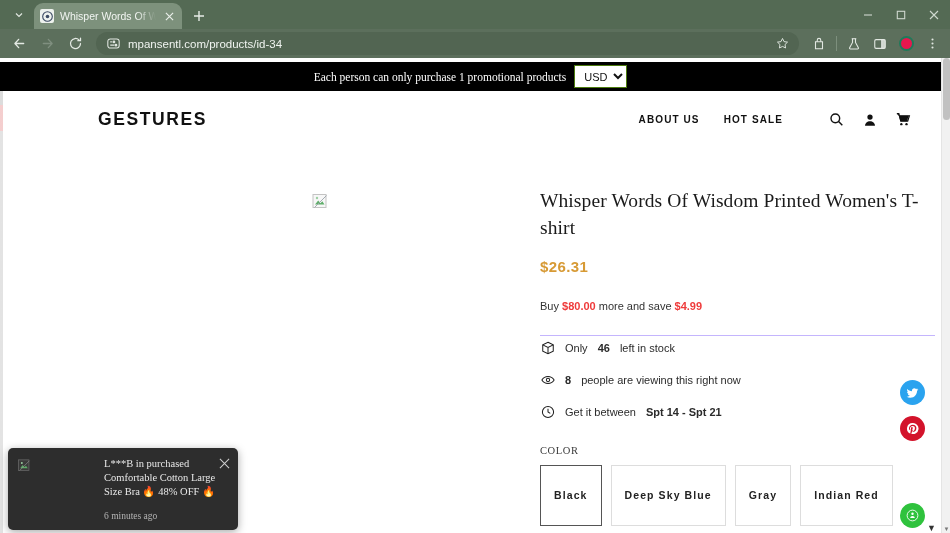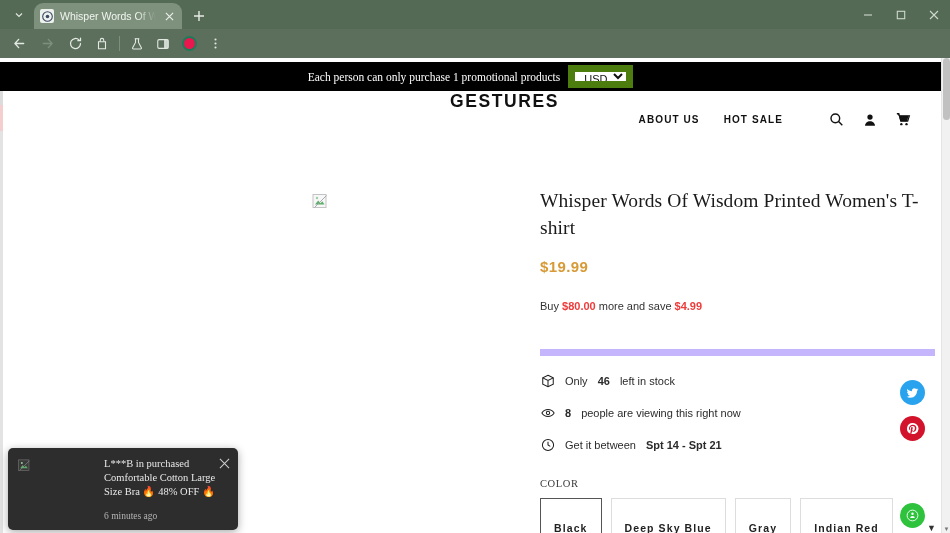--- a/index.html
+++ b/index.html
@@ -80,29 +80,29 @@
     background: #fff; overflow: hidden;
   }
 
   
   .announce {
     height: 29px; background: #000; color: #fff;
     display: flex; align-items: center; justify-content: center; gap: 8px;
     font-family: "Liberation Serif", serif; font-size: 11.5px;
   }
   .currency-select {
-    background: #fff; color: #111; border: 7px solid #4d7c0f;
+    background: #fff; color: #111; border: 1px solid #4d7c0f;
     font-size: 11px; height: 23px; padding: 0 2px 0 5px;
     font-family: "Liberation Sans", sans-serif;
   }
 
   
   .site-header {
     height: 57px; display: flex; align-items: center;
-    padding: 0 30px 0 98px; background: #fff; flex-direction: column;
+    padding: 0 30px 0 98px; background: #fff;
   }
   .logo {
     font-size: 17.5px; letter-spacing: 1.6px; font-weight: 700; color: #111;
   }
   .nav { margin-left: auto; display: flex; align-items: center; gap: 24px; }
   .nav-link { font-size: 10px; letter-spacing: 1.1px; color: #111; font-weight: 600; }
   .nav-icons { display: flex; align-items: center; gap: 19px; margin-left: 22px; }
   .nav-icon { color: #111; display: flex; align-items: center; }
 
   
@@ -120,21 +120,21 @@
     font-family: "Liberation Serif", serif; font-size: 19.5px;
     color: #1a1a1a; line-height: 1.37; font-weight: 400; letter-spacing: .1px;
   }
   .price {
     margin-top: 17px; font-size: 15px; font-weight: 700; color: #d79a35;
     letter-spacing: .4px;
   }
   .upsell { margin-top: 25px; font-size: 11px; color: #333; }
   .upsell .hl { color: #ef3b3b; font-weight: 600; }
 
-  .info-block { margin-top: 37px; border-top: 7px solid #c4b5fd; padding-top: 13px; }
+  .info-block { margin-top: 23px; border-top: 1px solid #c4b5fd; }
   .info-row { display: flex; align-items: center; gap: 10px; font-size: 11px;
               color: #2b2b2b; height: 23px; }
   .info-row + .info-row { margin-top: 9px; }
   .info-row .ico { width: 15px; height: 15px; color: #1c1c1c; flex: none;
                    display:flex; align-items:center; justify-content:center; }
   .info-row b { font-weight: 700; }
 
   .opt-group { margin-top: 22px; }
   .opt-label {
     font-family: "Liberation Serif", serif; font-size: 10.5px;
@@ -261,20 +261,36 @@
         <path d="M4 9h10M10 4l4.5 5L10 14"></path>
       </svg>
     </div>
     <div class="nav-btn">
       <svg width="15" height="15" viewBox="0 0 18 18" fill="none" stroke="currentColor" stroke-width="1.5" stroke-linecap="round">
         <path d="M15 9a6 6 0 1 1-1.8-4.3"></path>
           <path d="M15 2.4V5.6h-3.2"></path>
       </svg>
     </div>
 
+    <div class="omnibox">
+      <span class="tb-icon" style="width:14px;height:14px">
+        <svg width="13" height="13" viewBox="0 0 16 16" fill="none" stroke="currentColor" stroke-width="1.3">
+          <rect x="1" y="2.5" width="14" height="11" rx="3"></rect>
+          <path d="M4 6h2M4 10h5"></path>
+            <circle cx="8.5" cy="6" r="1.1" fill="currentColor"></circle>
+            <circle cx="11" cy="10" r="1.1" fill="currentColor"></circle>
+        </svg>
+      </span>
+      <span class="omnibox-url">mpansentl.com/products/id-34</span>
+      <span style="margin-left:auto;display:flex;align-items:center;color:#dde4dd">
+        <svg width="13" height="13" viewBox="0 0 16 16" fill="none" stroke="currentColor" stroke-width="1.2">
+          <path d="M8 1.8l1.9 3.9 4.3.6-3.1 3 .7 4.2L8 11.6 4.2 13.5l.7-4.2-3.1-3 4.3-.6z"></path>
+        </svg>
+      </span>
+    </div>
 
     <div class="tb-icon">
       <svg width="14" height="14" viewBox="0 0 16 16" fill="none" stroke="currentColor" stroke-width="1.25">
         <path d="M4 5.5h8v8H4z"></path>
           <path d="M6 5.5V3.6a2 2 0 0 1 4 0v1.9"></path>
       </svg>
     </div>
     <div class="tb-sep"></div>
     <div class="tb-icon">
       <svg width="14" height="14" viewBox="0 0 16 16" fill="none" stroke="currentColor" stroke-width="1.25">
@@ -351,21 +367,21 @@
               <rect x="1" y="1.5" width="13" height="13" fill="#f7f7f7" stroke="#c3c3c3" stroke-width="1"></rect>
               <path d="M3 11.5l3.2-4 2.3 2.8 1.8-2 2.2 3.2z" fill="#5fae6a"></path>
               <circle cx="5" cy="5" r="1.2" fill="#9ccfa2"></circle>
               <path d="M14.5 2.5l-12 12" stroke="#9aa3a9" stroke-width=".9"></path>
             </svg>
           </div>
         </div>
 
         <div class="details">
           <h1 class="prod-title">Whisper Words Of Wisdom Printed Women's T-shirt</h1>
-          <div class="price">$19.99</div>
+          <div class="price">$26.31</div>
 
           <div class="upsell">
             <span>Buy</span>
             <span class="hl">$80.00</span>
             <span>more and save</span>
             <span class="hl">$4.99</span>
           </div>
 
           <div class="info-block">
 

